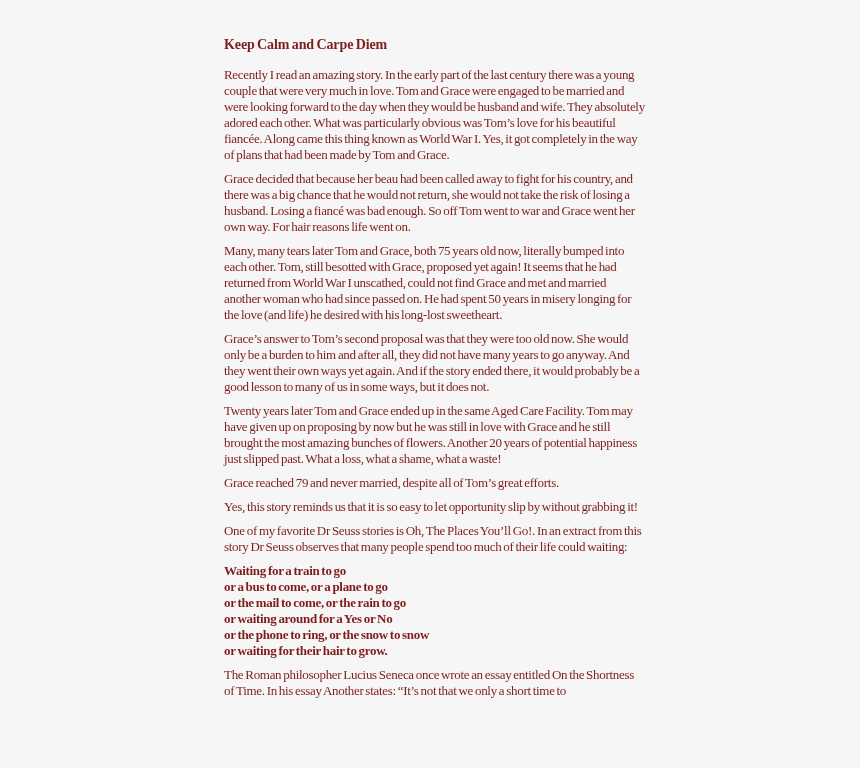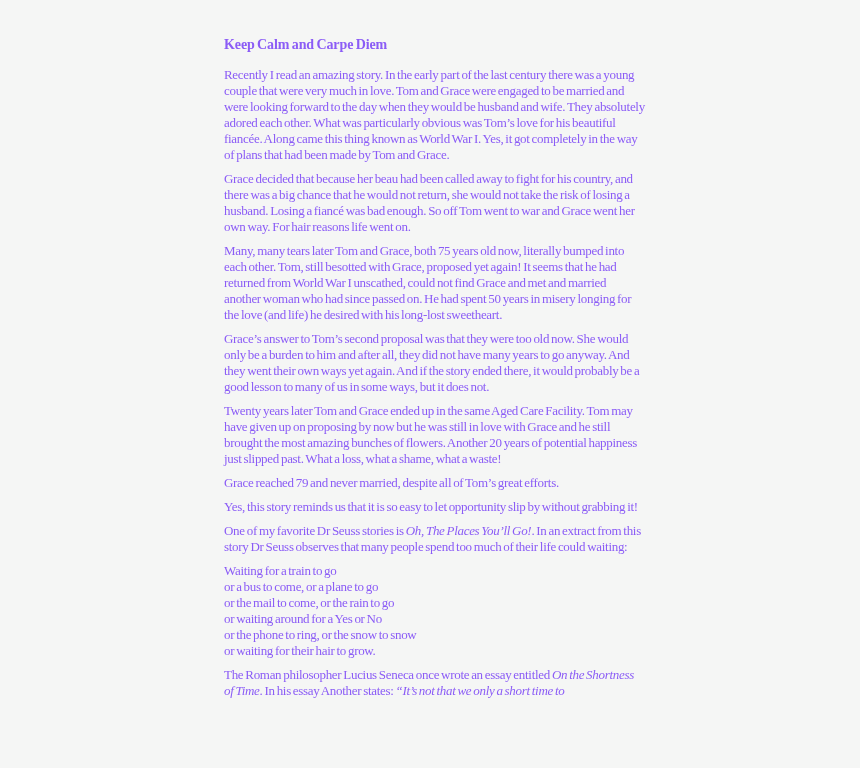--- a/index.html
+++ b/index.html
@@ -14,42 +14,42 @@
     position: relative;
   }
   .doc {
     position: absolute;
     left: 224px;
     top: 37px;
     width: 421px;
     font-family: "Liberation Serif", serif;
     font-size: 13px;
     line-height: 16px;
-    color: #8b5cf6;
+    color: #7f1d1d;
     letter-spacing: -0.3px;
     word-spacing: -1px;
     text-align: left;
   }
   .doc-title {
     font-size: 14px;
     font-weight: 700;
     margin: 0 0 14px 0;
     letter-spacing: -0.1px;
   }
   .para {
     margin: 0 0 8px 0;
   }
   .poem {
     margin: 0 0 8px 0;
   }
   .poem-line {
     margin: 0;
+    font-weight: bold;
   }
   .italic {
-    font-style: italic;
     margin-top: 29px;
   }
 </style>
 </head>
 <body>
 
 <div class="doc">
   <h1 class="doc-title">Keep Calm and Carpe Diem</h1>
   <div id="doc-body">
       <p class="para"><span class="">Recently I read an amazing story. In the early part of the last century there was a young couple that were very much in love. Tom and Grace were engaged to be married and were looking forward to the day when they would be husband and wife. They absolutely adored each other. What was particularly obvious was Tom’s love for his beautiful fiancée. Along came this thing known as World War I. Yes, it got completely in the way of plans that had been made by Tom and Grace.</span></p>

